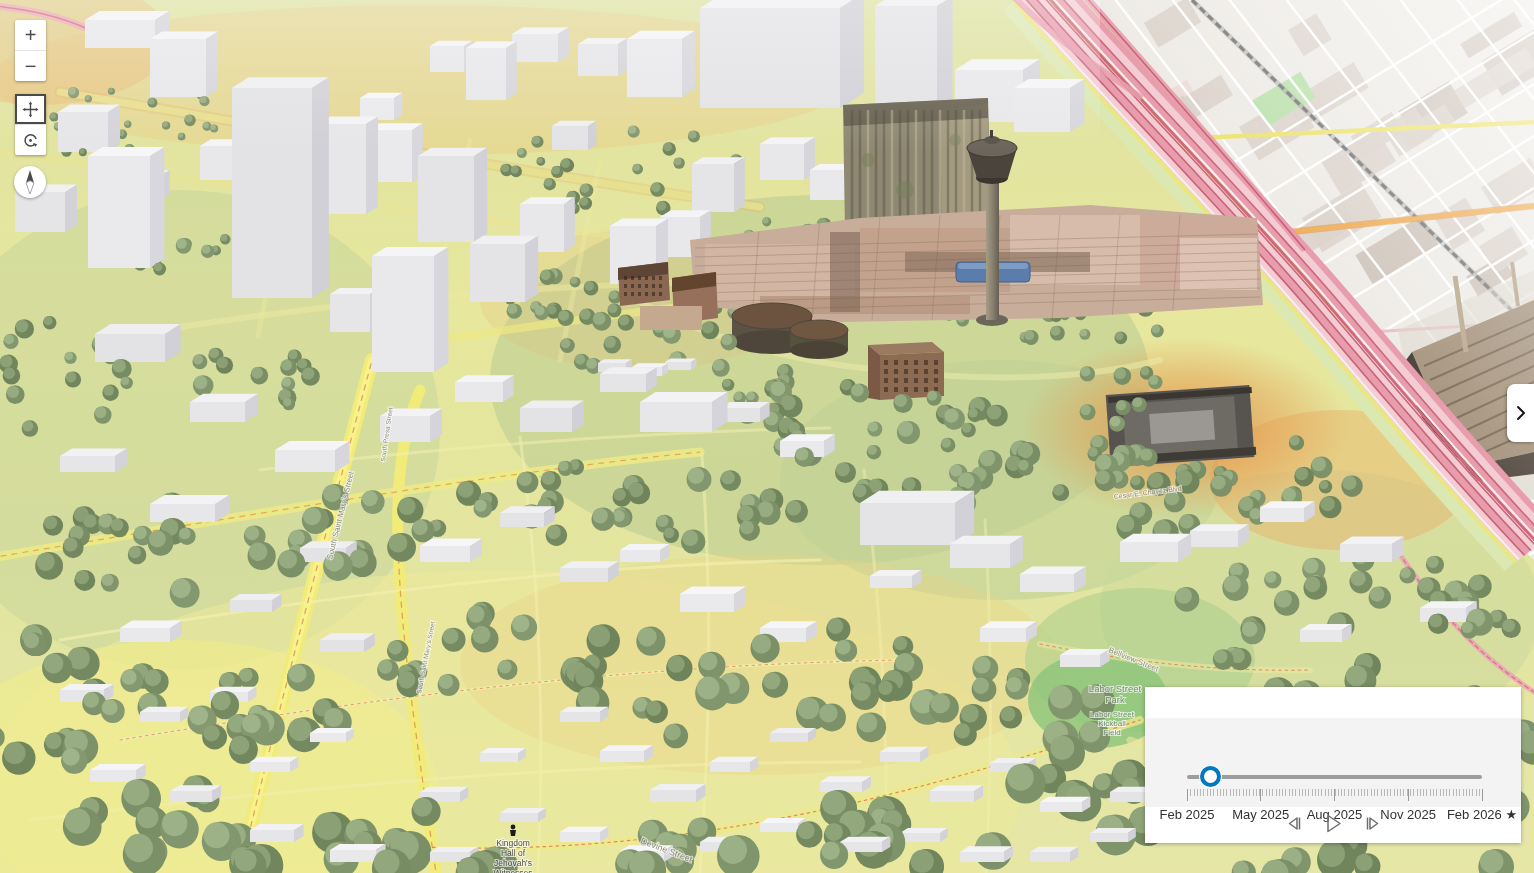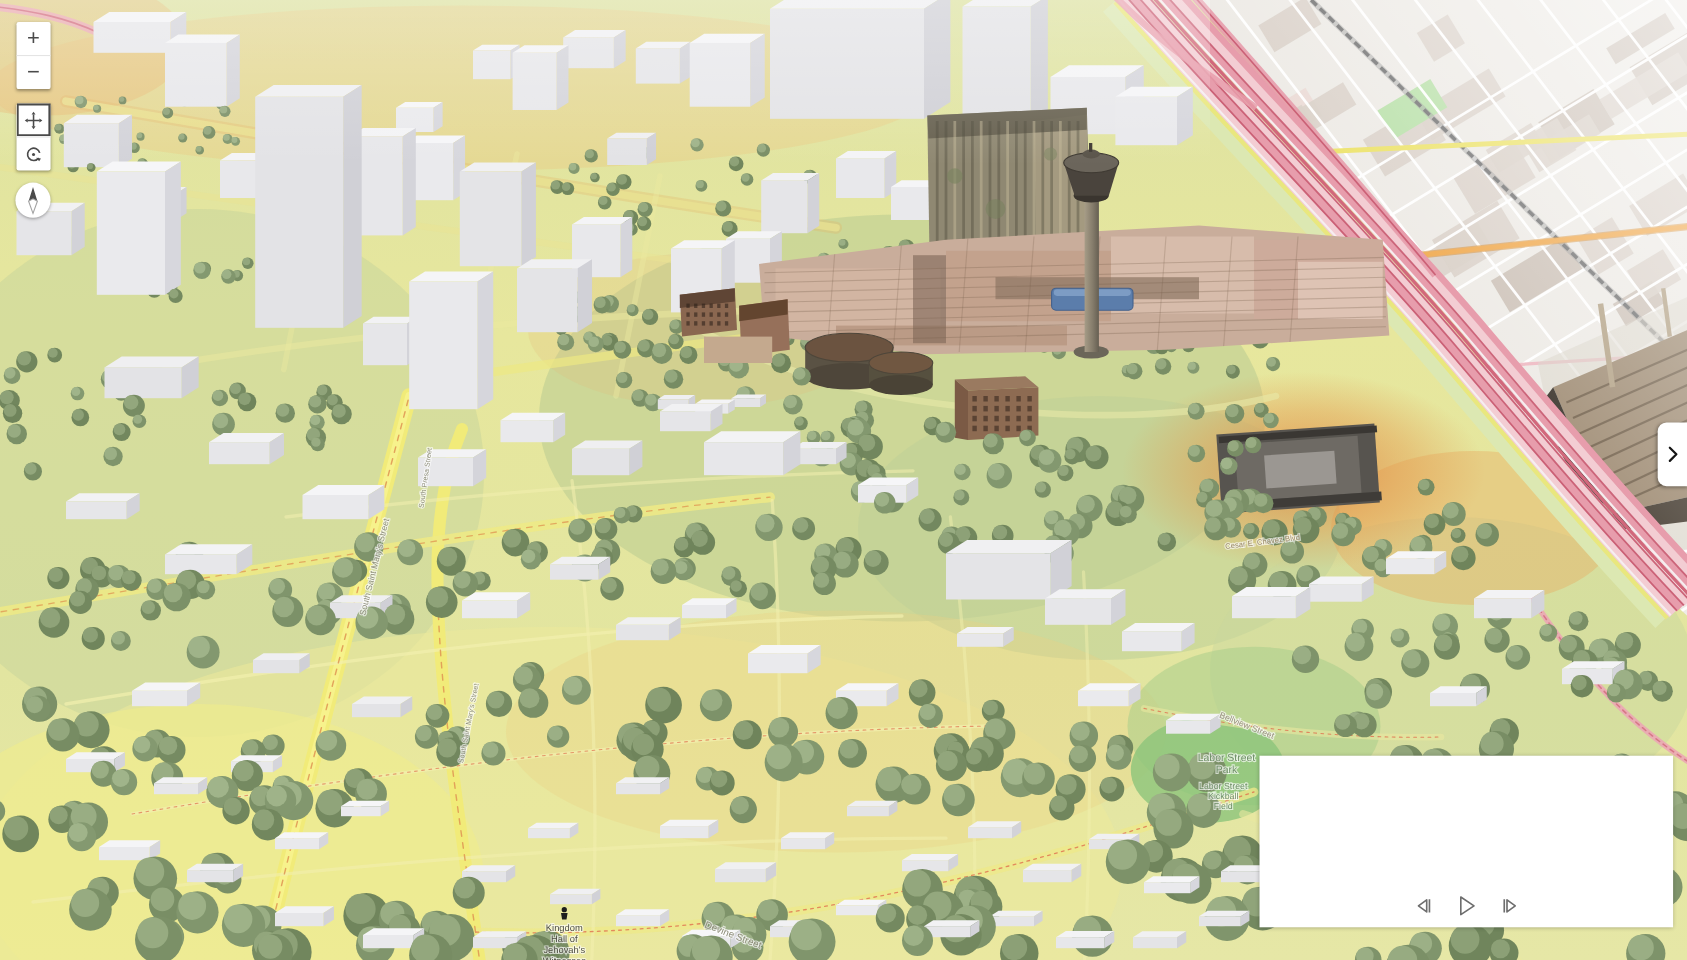--- a/index.html
+++ b/index.html
@@ -1783,20 +1783,36 @@
   </svg>
 </div>
 
 <div id="panel-tab">
   <svg width="10" height="16" viewBox="0 0 10 16">
     <polyline points="2,2 8,8 2,14" fill="none" stroke="#151515" stroke-width="2" stroke-linecap="round" stroke-linejoin="round"></polyline>
   </svg>
 </div>
 
 <div id="time-panel">
+  <div id="slider-strip">
+    <div id="slider-track">
+      <div id="slider-thumb" style="left: 12.51px;"></div>
+    </div>
+    <div id="ruler"></div>
+    <div class="majtick" style="left:41.5px"></div>
+    <div class="majtick" style="left:115.2px"></div>
+    <div class="majtick" style="left:189px"></div>
+    <div class="majtick" style="left:262.7px"></div>
+    <div class="majtick" style="left:336.5px"></div>
+    <span class="ticklabel" style="left:42px">Feb 2025</span>
+    <span class="ticklabel" style="left:115.7px">May 2025</span>
+    <span class="ticklabel" style="left:189.5px">Aug 2025</span>
+    <span class="ticklabel" style="left:263.2px">Nov 2025</span>
+    <span class="ticklabel" style="left:337px">Feb 2026 ★</span>
+  </div>
   <div id="pb-row">
     <button class="pbtn">
       <svg width="17" height="17" viewBox="0 0 17 17">
         <polygon points="11,3 3.5,8.5 11,14" fill="none" stroke="#6e6e6e" stroke-width="1.5" stroke-linejoin="round"></polygon>
         <line x1="13.5" y1="2.5" x2="13.5" y2="14.5" stroke="#6e6e6e" stroke-width="1.5"></line>
       </svg>
     </button>
     <button class="pbtn">
       <svg width="21" height="21" viewBox="0 0 21 21">
         <polygon points="5,2.5 17,10.5 5,18.5" fill="none" stroke="#6e6e6e" stroke-width="1.5" stroke-linejoin="round"></polygon>

